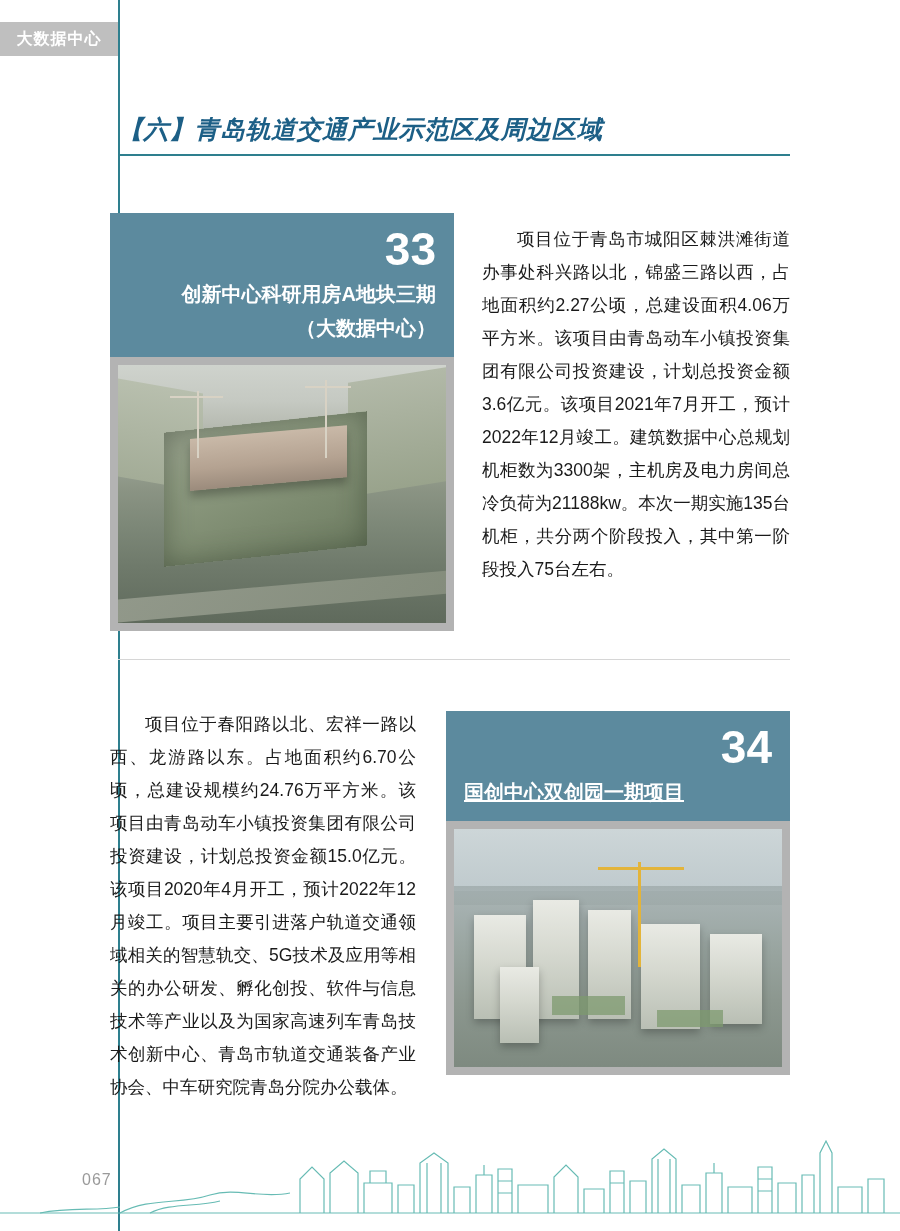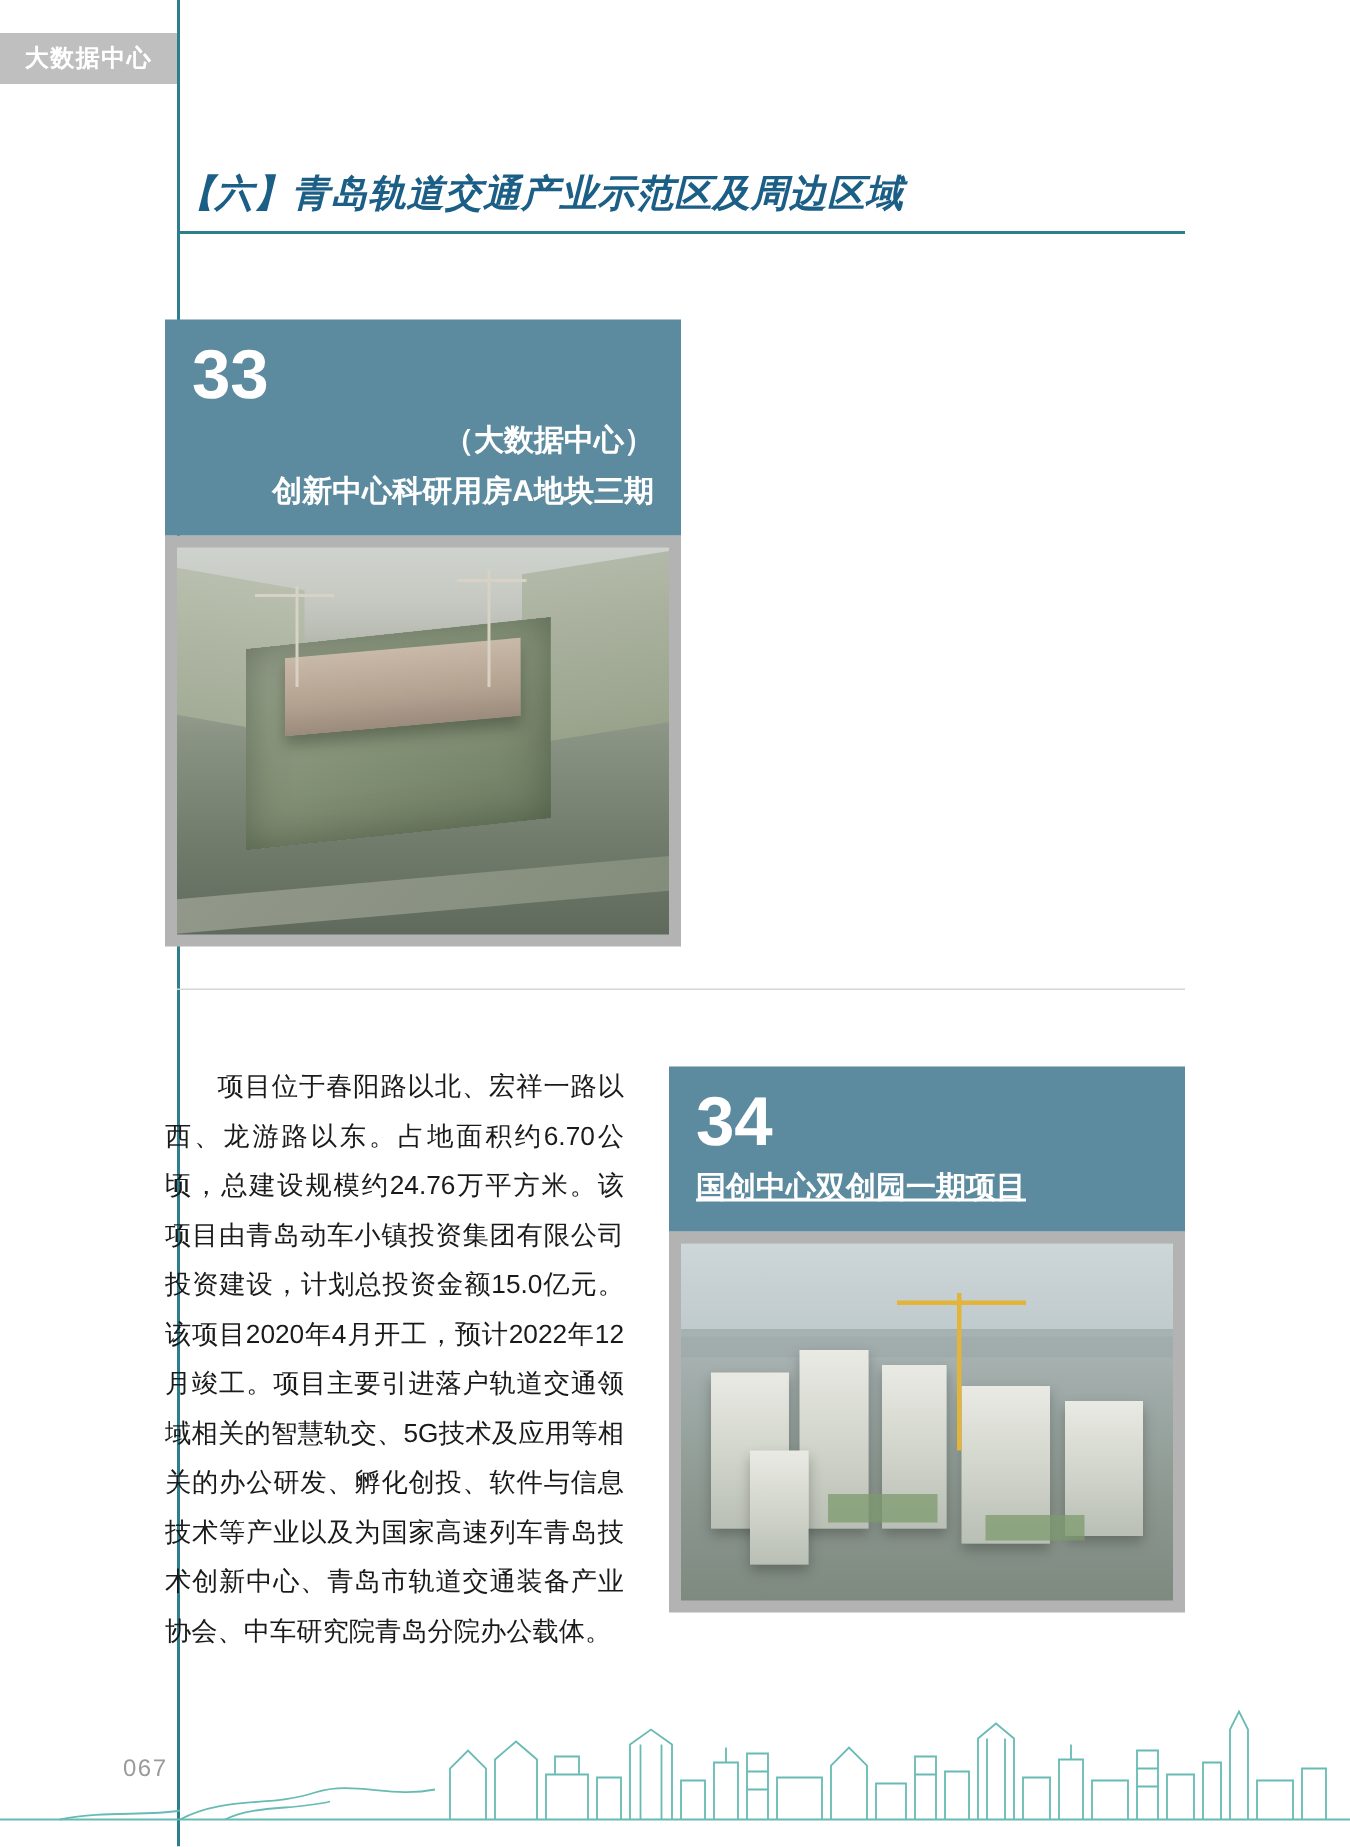--- a/index.html
+++ b/index.html
@@ -91,21 +91,21 @@
     min-height: 120px;
   }
   .card-head.variant-b { min-height: 108px; }
   .card-num {
     font-size: 46px;
     font-weight: bold;
     line-height: 52px;
     color: #ffffff;
     letter-spacing: 0px;
   }
-  .num-right { text-align: left; }
+  .num-right { text-align: right; }
   .card-name {
     font-size: 20px;
     font-weight: bold;
     line-height: 30px;
     color: #ffffff;
     margin-top: 4px;
   }
   .name-right { text-align: right; }
   .name-center-left { text-align: left; text-decoration: underline; }
   .card-photo-wrap {
@@ -292,38 +292,39 @@
   <div class="section-title-wrap">
     <div class="section-title">【六】青岛轨道交通产业示范区及周边区域</div>
     <div class="section-underline"></div>
   </div>
 
   <div class="block33">
 
     <div class="card card-33">
       <div class="card-head">
         <div class="card-num num-right">33</div>
+        <div class="card-name name-right">创新中心科研用房A地块三期</div>
         <div class="card-name name-right">（大数据中心）</div>
-        <div class="card-name name-right">创新中心科研用房A地块三期</div>
       </div>
       <div class="card-photo-wrap">
         <div class="card-photo photo-a">
           <div class="field-l"></div>
           <div class="field-r"></div>
           <div class="site"></div>
           <div class="slab"></div>
           <div class="road"></div>
           <div class="crane c1"></div>
           <div class="crane-arm a1"></div>
           <div class="crane c2"></div>
           <div class="crane-arm a2"></div>
         </div>
       </div>
     </div>
 
+    <div class="body-text text-33 indent">项目位于青岛市城阳区棘洪滩街道办事处科兴路以北，锦盛三路以西，占地面积约2.27公顷，总建设面积4.06万平方米。该项目由青岛动车小镇投资集团有限公司投资建设，计划总投资金额3.6亿元。该项目2021年7月开工，预计2022年12月竣工。建筑数据中心总规划机柜数为3300架，主机房及电力房间总冷负荷为21188kw。本次一期实施135台机柜，共分两个阶段投入，其中第一阶段投入75台左右。</div>
 
   </div>
 
   <div class="mid-divider"></div>
 
   <div class="block34">
 
     <div class="body-text text-34 indent">项目位于春阳路以北、宏祥一路以西、龙游路以东。占地面积约6.70公顷，总建设规模约24.76万平方米。该项目由青岛动车小镇投资集团有限公司投资建设，计划总投资金额15.0亿元。该项目2020年4月开工，预计2022年12月竣工。项目主要引进落户轨道交通领域相关的智慧轨交、5G技术及应用等相关的办公研发、孵化创投、软件与信息技术等产业以及为国家高速列车青岛技术创新中心、青岛市轨道交通装备产业协会、中车研究院青岛分院办公载体。</div>
 
     <div class="card card-34">

